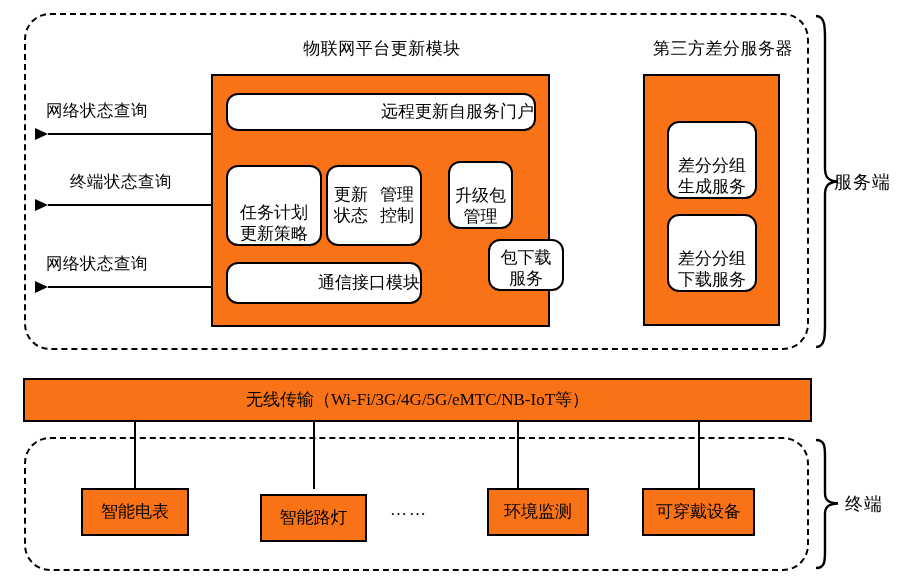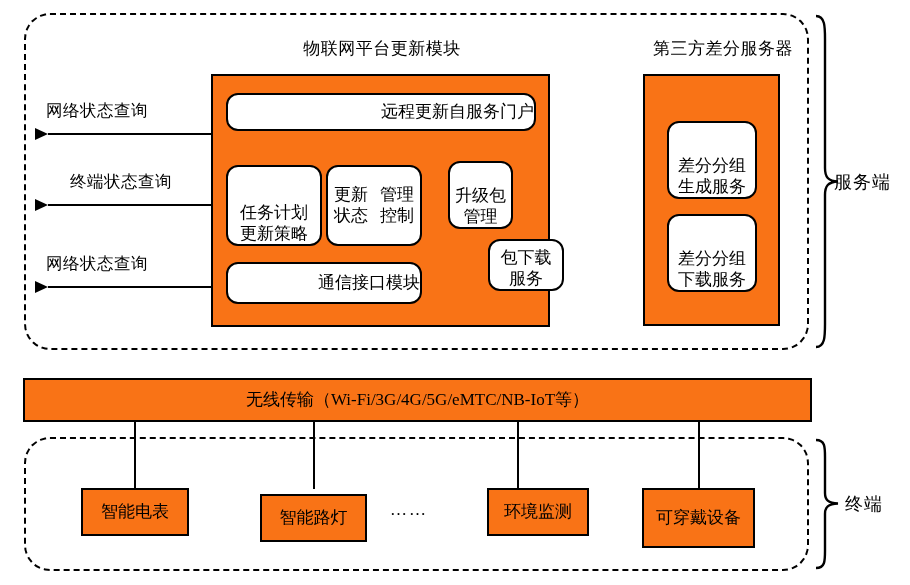--- a/index.html
+++ b/index.html
@@ -183,21 +183,21 @@
   <div class="abs box-sharp thin" style="left:260px; top:488px; width:107px; height:48px;margin-top:6px;">
     <span class="label-17">智能路灯</span>
   </div>
 
   <div class="abs ellipsis-dots" style="left:390px; top:500px;">……</div>
 
   <div class="abs box-sharp thin" style="left:463px; top:488px; width:102px; height:48px;margin-left:24px;">
     <span class="label-17">环境监测</span>
   </div>
 
-  <div class="abs box-sharp thin" style="left:642px; top:488px; width:113px; height:60px;">
+  <div class="abs box-sharp thin" style="left:642px; top:488px; width:113px; height:48px;">
     <span class="label-17">可穿戴设备</span>
   </div>
 
   <svg class="abs" style="left:814px; top:437px; width:26px; height:134px;" viewBox="0 0 26 134" preserveAspectRatio="none">
     <path d="M2,3 C11,3 11,10 11,20 L11,56 C11,63 14,66 24,66.5 C14,67 11,70 11,77 L11,114 C11,124 11,131 2,131" fill="none" stroke="#000" stroke-width="2.4"></path>
   </svg>
   <div class="abs side-label" style="left:845px; top:492px;">终端</div>
 
 </div>
 

